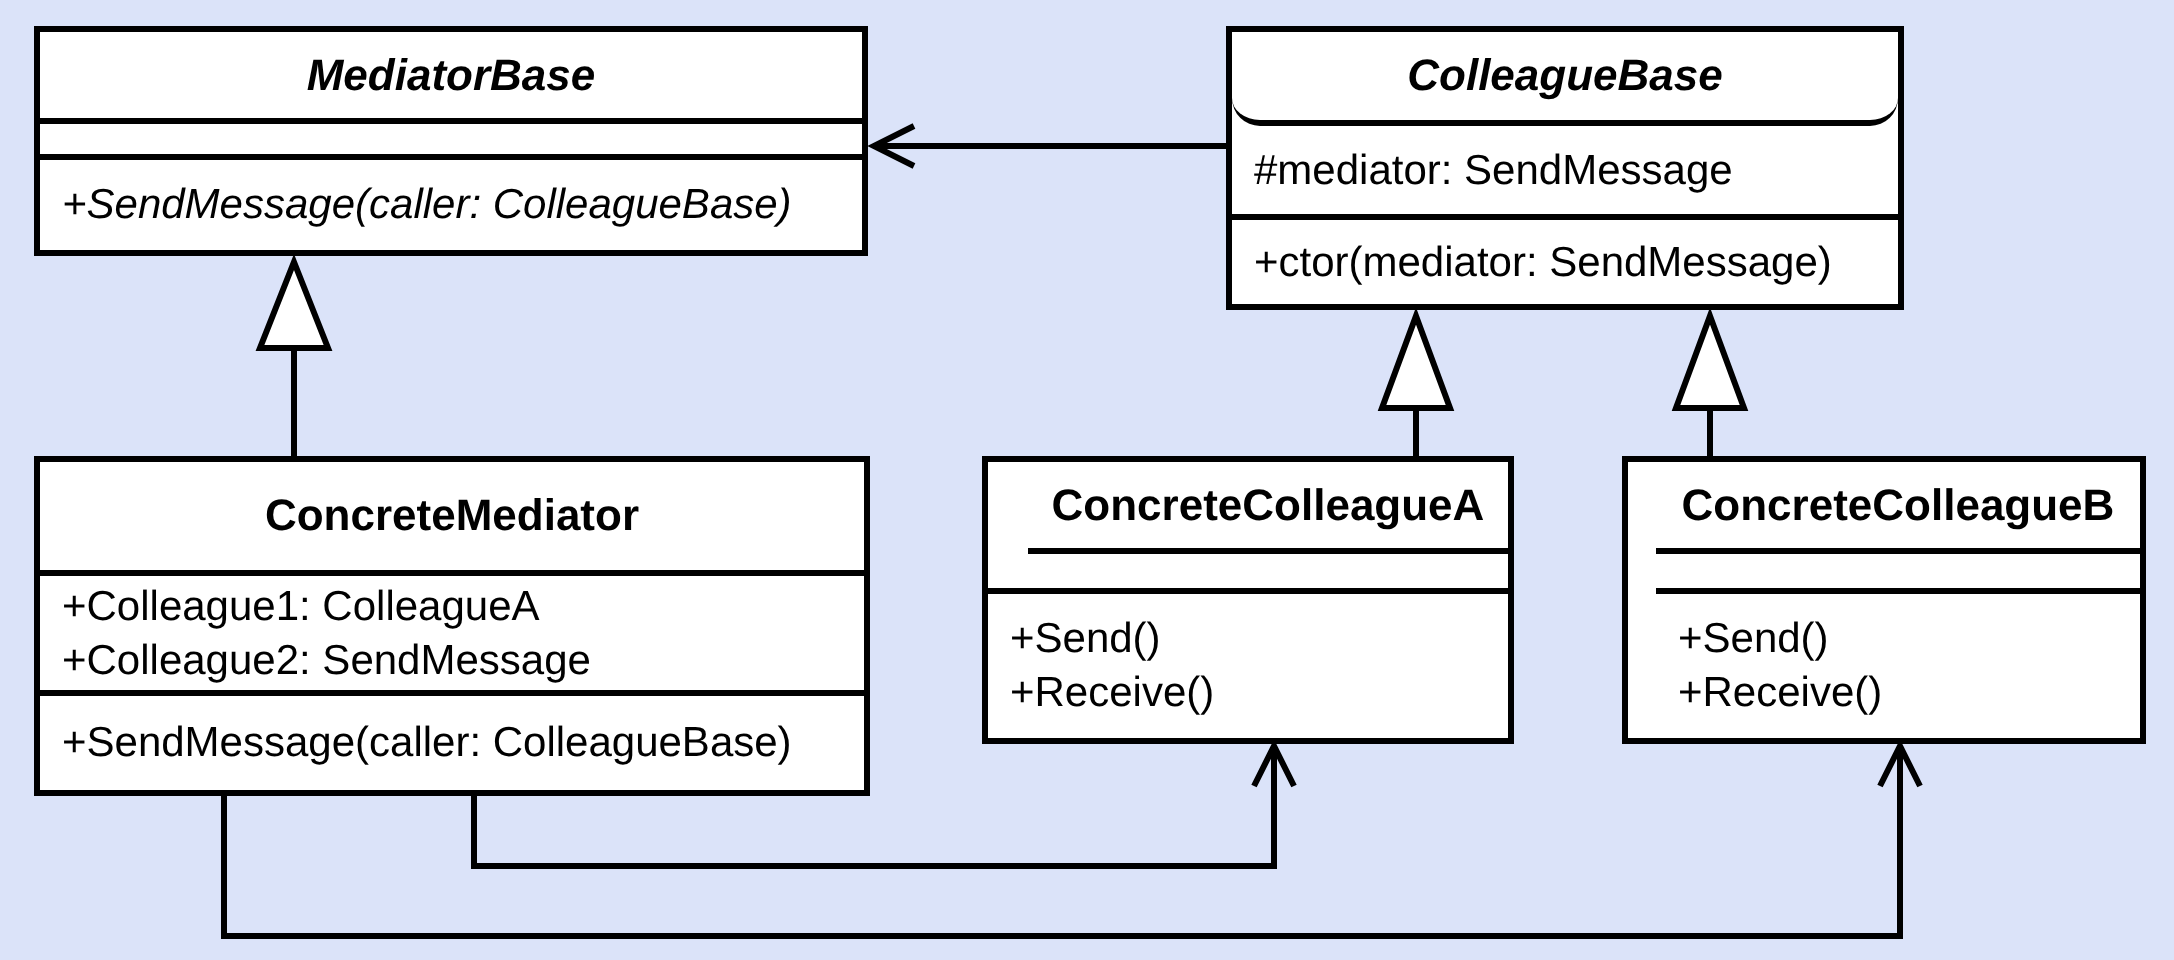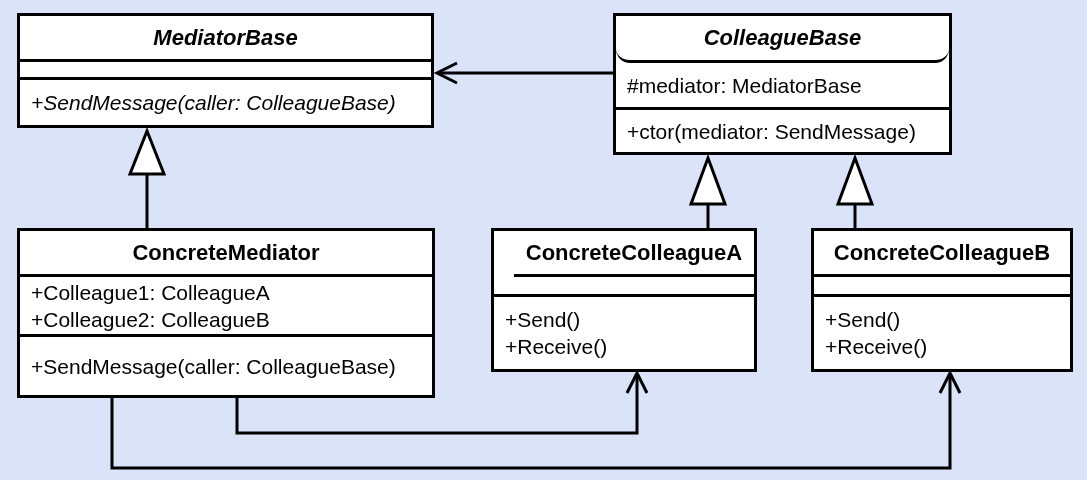--- a/index.html
+++ b/index.html
@@ -63,28 +63,28 @@
   
   #box-mediatorbase      { left: 17px;  top: 13px;  width: 417px; height: 115px; }
   #box-mediatorbase .c-title   { height: 46px; }
   #box-mediatorbase .c-attrs   { height: 18px; }
 
   #box-colleaguebase     { left: 613px; top: 13px;  width: 339px; height: 142px; }
   #box-colleaguebase .c-title  { height: 47px; border-radius: 14px; }
   #box-colleaguebase .c-attrs  { height: 47px; }
 
   #box-concretemediator  { left: 17px;  top: 228px; width: 418px; height: 170px; }
-  #box-concretemediator .c-title { height: 46px; }
+  #box-concretemediator .c-title { height: 57px; }
   #box-concretemediator .c-attrs { height: 60px; }
 
   #box-concretecolleaguea { left: 491px; top: 228px; width: 266px; height: 144px; }
   #box-concretecolleaguea .c-title { height: 46px; margin-left: 20px; }
   #box-concretecolleaguea .c-attrs { height: 20px; }
 
-  #box-concretecolleagueb { left: 811px; top: 228px; width: 262px; height: 144px; }
+  #box-concretecolleagueb { left: 811px; top: 228px; width: 262px; height: 144px; padding-left: 14px; }
   #box-concretecolleagueb .c-title { height: 46px; }
   #box-concretecolleagueb .c-attrs { height: 20px; }
 </style>
 </head>
 <body>
 
 <div id="canvas">
 
   <svg id="connectors" viewBox="0 0 1087 480" xmlns="http://www.w3.org/2000/svg">
 
@@ -123,32 +123,32 @@
     <div class="c-title">MediatorBase</div>
     <div class="c-attrs"></div>
     <div class="c-methods">
       <div>+SendMessage(caller: ColleagueBase)</div>
     </div>
   </div>
 
   <div id="box-colleaguebase" class="class-box abstract">
     <div class="c-title">ColleagueBase</div>
     <div class="c-attrs">
-      <div>#mediator: MediatorBase</div>
+      <div>#mediator: SendMessage</div>
     </div>
     <div class="c-methods">
       <div>+ctor(mediator: SendMessage)</div>
     </div>
   </div>
 
   <div id="box-concretemediator" class="class-box">
     <div class="c-title">ConcreteMediator</div>
     <div class="c-attrs">
       <div>+Colleague1: ColleagueA</div>
-      <div>+Colleague2: ColleagueB</div>
+      <div>+Colleague2: SendMessage</div>
     </div>
     <div class="c-methods">
       <div>+SendMessage(caller: ColleagueBase)</div>
     </div>
   </div>
 
   <div id="box-concretecolleaguea" class="class-box">
     <div class="c-title">ConcreteColleagueA</div>
     <div class="c-attrs"></div>
     <div class="c-methods">

